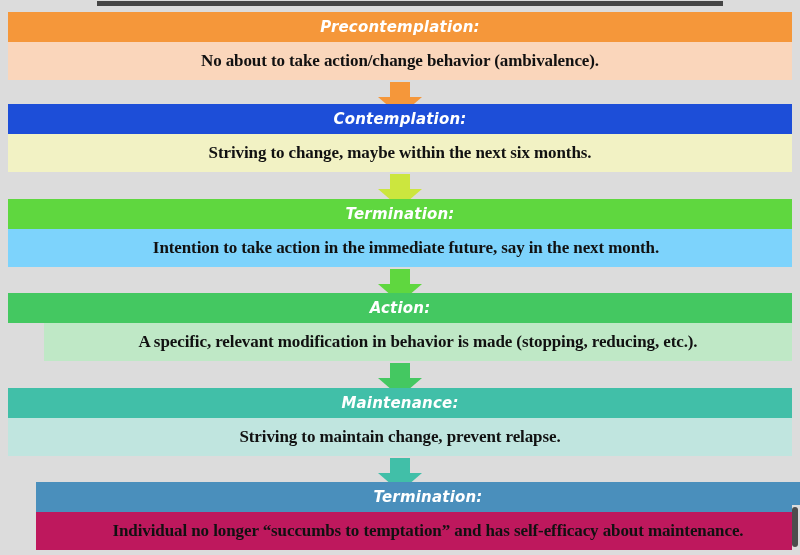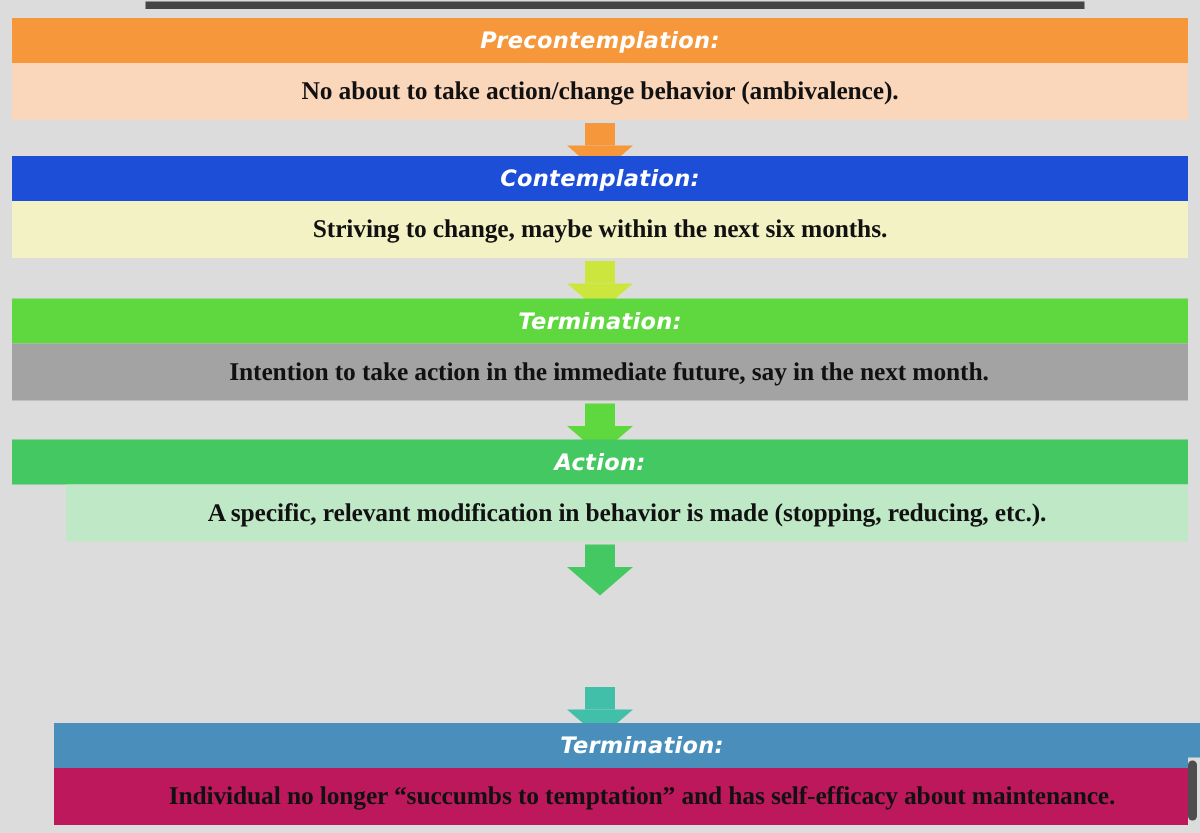--- a/index.html
+++ b/index.html
@@ -129,36 +129,40 @@
     <div class="stage-header" style="background: #1d4ed8;">Contemplation:</div>
     <div class="stage-body" style="background: rgb(242, 242, 196);">Striving to change, maybe within the next six months.</div>
   </div>
   <div class="arrow" style="top:174px;">
     <div class="shaft" style="background: rgb(204, 230, 62);"></div>
     <div class="head" style="border-top-color: rgb(204, 230, 62);"></div>
   </div>
 
   <div class="stage" style="top:199px;">
     <div class="stage-header" style="background: rgb(95, 215, 63);">Termination:</div>
-    <div class="stage-body" style="background: #a3a3a3; padding-left: 12px;">Intention to take action in the immediate future, say in the next month.</div>
+    <div class="stage-body" style="background: #7dd3fc; padding-left: 12px;">Intention to take action in the immediate future, say in the next month.</div>
   </div>
   <div class="arrow" style="top:269px;">
     <div class="shaft" style="background: rgb(95, 215, 63);"></div>
     <div class="head" style="border-top-color: rgb(95, 215, 63);"></div>
   </div>
 
   <div class="stage" style="top:293px;">
     <div class="stage-header" style="background: rgb(68, 200, 97);">Action:</div>
     <div class="stage-body" style="background: rgb(191, 232, 198); margin-left: 36px;">A specific, relevant modification in behavior is made (stopping, reducing, etc.).</div>
   </div>
   <div class="arrow" style="top:363px;">
     <div class="shaft" style="background: rgb(68, 200, 97);"></div>
     <div class="head" style="border-top-color: rgb(68, 200, 97);"></div>
   </div>
 
+  <div class="stage" style="top:388px;">
+    <div class="stage-header" style="background: rgb(65, 191, 168);">Maintenance:</div>
+    <div class="stage-body" style="background: rgb(192, 229, 223);">Striving to maintain change, prevent relapse.</div>
+  </div>
   <div class="arrow" style="top:458px;">
     <div class="shaft" style="background: rgb(65, 191, 168);"></div>
     <div class="head" style="border-top-color: rgb(65, 191, 168);"></div>
   </div>
 
   <div class="stage" style="top:482px;margin-left:28px;">
     <div class="stage-header" style="background: rgb(74, 143, 188);">Termination:</div>
     <div class="stage-body" style="background: #be185d; text-align: center;">Individual no longer “succumbs to temptation” and has self-efficacy about maintenance.</div>
   </div>
 

